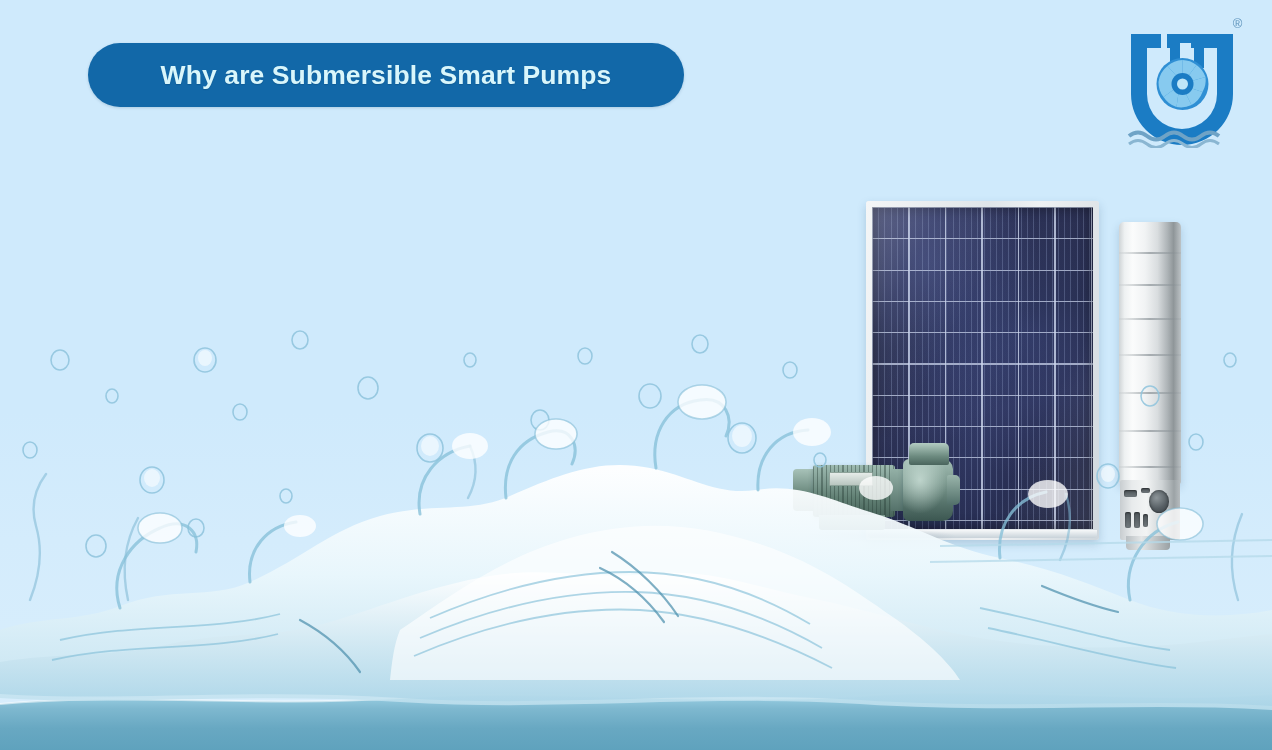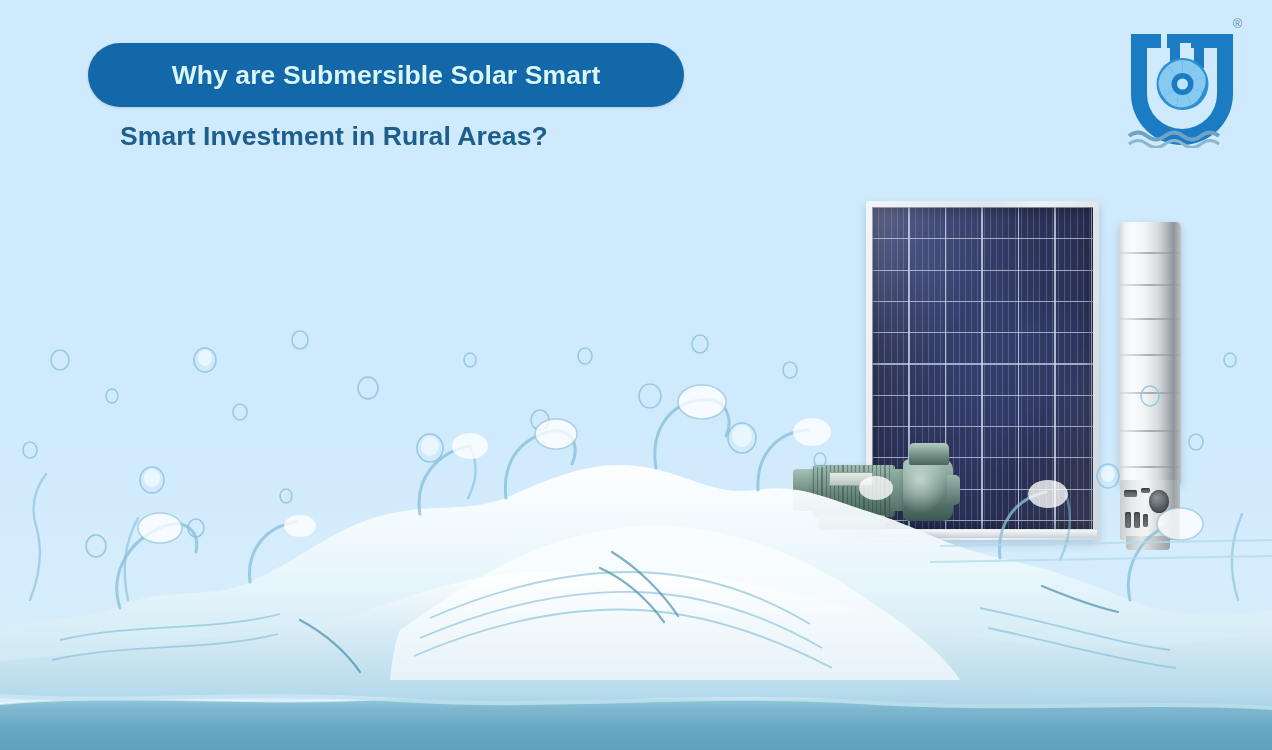--- a/index.html
+++ b/index.html
@@ -218,23 +218,22 @@
   #droplets { position:absolute; left:0; top:300px; width:1272px; height:330px; pointer-events:none; }
   #droplets-svg { display:block; width:1272px; height:330px; }
 </style>
 </head>
 <body>
 
 <div id="banner">
 
   <div id="headline">
     <div id="title-pill">
-      <span id="title-pill-text">Why are Submersible Solar Smart</span>
+      <span id="title-pill-text">Why are Submersible Smart Pumps</span>
     </div>
-    <div id="title-line2">Smart Investment in Rural Areas?</div>
   </div>
 
   <div id="logo-block">
     <svg id="logo-svg" viewBox="0 0 135 140">
 
       <path d="M16 26 h30 v14 h-14 v46 a35 35 0 0 0 70 0 v-46 h-14 v-14 h30 v60
                a51 51 0 0 1 -102 0 z" fill="#1b7cc4"></path>
 
       <path d="M52 26 h13 v34 h-10 v-20 h-3 z" fill="#1b7cc4"></path>
       <path d="M76 26 h13 v34 h-10 v-20 h-3 z" fill="#1b7cc4"></path>

